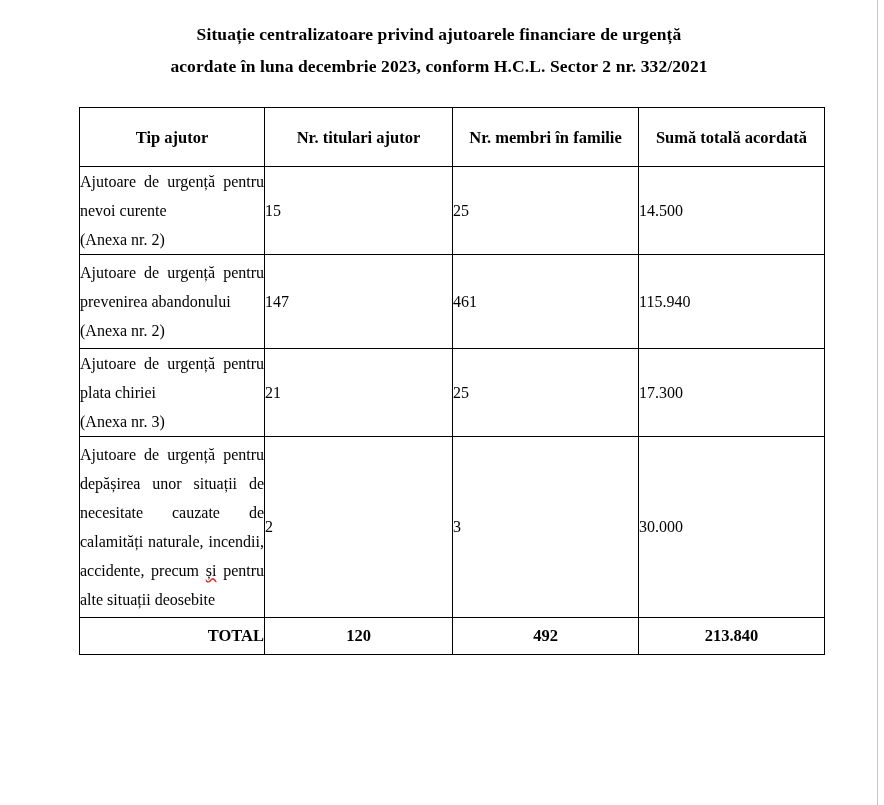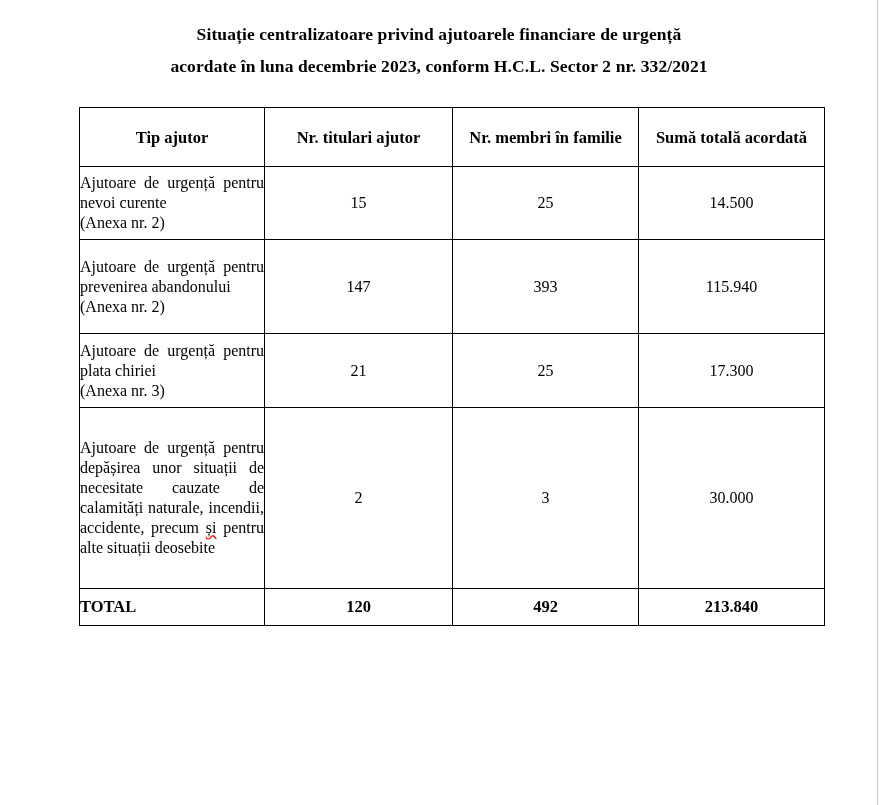--- a/index.html
+++ b/index.html
@@ -79,50 +79,50 @@
     line-height: 21px;
     padding: 2px 4px;
   }
 
   
   td.desc {
     vertical-align: top;
     text-align: justify;
     text-align-last: left;
     font-size: 16px;
-    line-height: 20px;
+    line-height: 29px;
     padding: 7px 7px 7px 7px;
     hyphens: none;
   }
   td.desc .para {
     text-align: justify;
     text-align-last: left;
   }
 
   
   td.num {
-    text-align: center;
+    text-align: left;
     font-size: 16px;
     vertical-align: middle;
     padding: 4px 4px;
   }
   td.num.top {
     vertical-align: top;
     padding-top: 9px;
   }
 
   
   tr.total td {
     font-weight: bold;
     font-size: 16.5px;
     height: 36px;
     vertical-align: middle;
   }
   tr.total td.label {
-    text-align: left;
+    text-align: right;
     padding-left: 9px;
   }
   tr.total td.num {
     text-align: center;
   }
 
   
   .misspell {
     text-decoration: underline wavy #e03030;
     text-decoration-skip-ink: none;
@@ -173,21 +173,21 @@
         <td class="num">25</td>
         <td class="num">14.500</td>
       </tr>
 
       <tr class="r2">
         <td class="desc">
           <div class="para">Ajutoare de urgență pentru prevenirea abandonului</div>
           <div>(Anexa nr. 2)</div>
         </td>
         <td class="num">147</td>
-        <td class="num">393</td>
+        <td class="num">461</td>
         <td class="num">115.940</td>
       </tr>
 
       <tr class="r3">
         <td class="desc">
           <div class="para">Ajutoare de urgență pentru plata chiriei</div>
           <div>(Anexa nr. 3)</div>
         </td>
         <td class="num">21</td>
         <td class="num">25</td>

